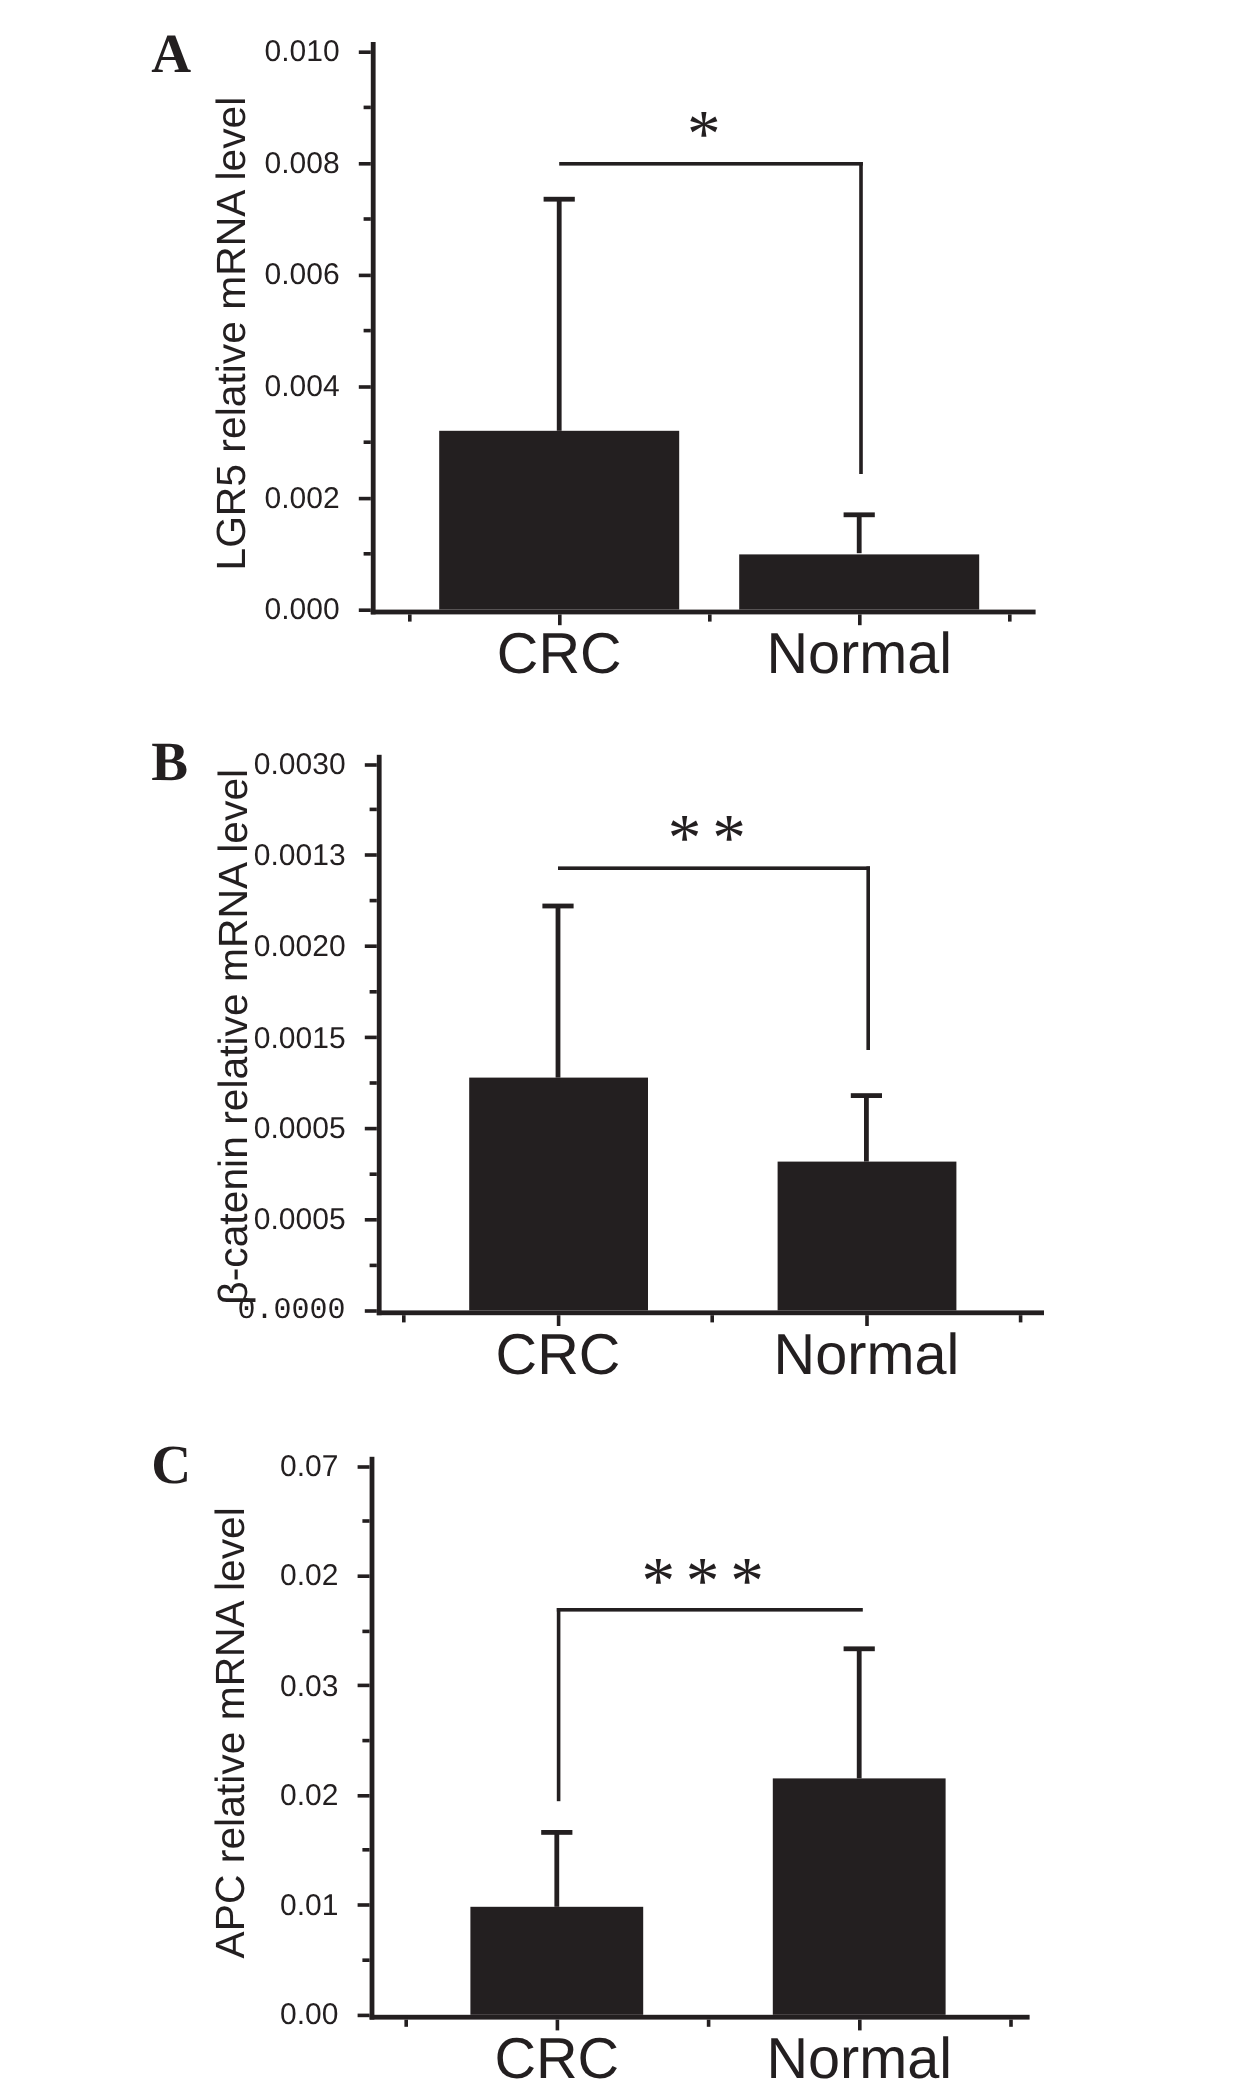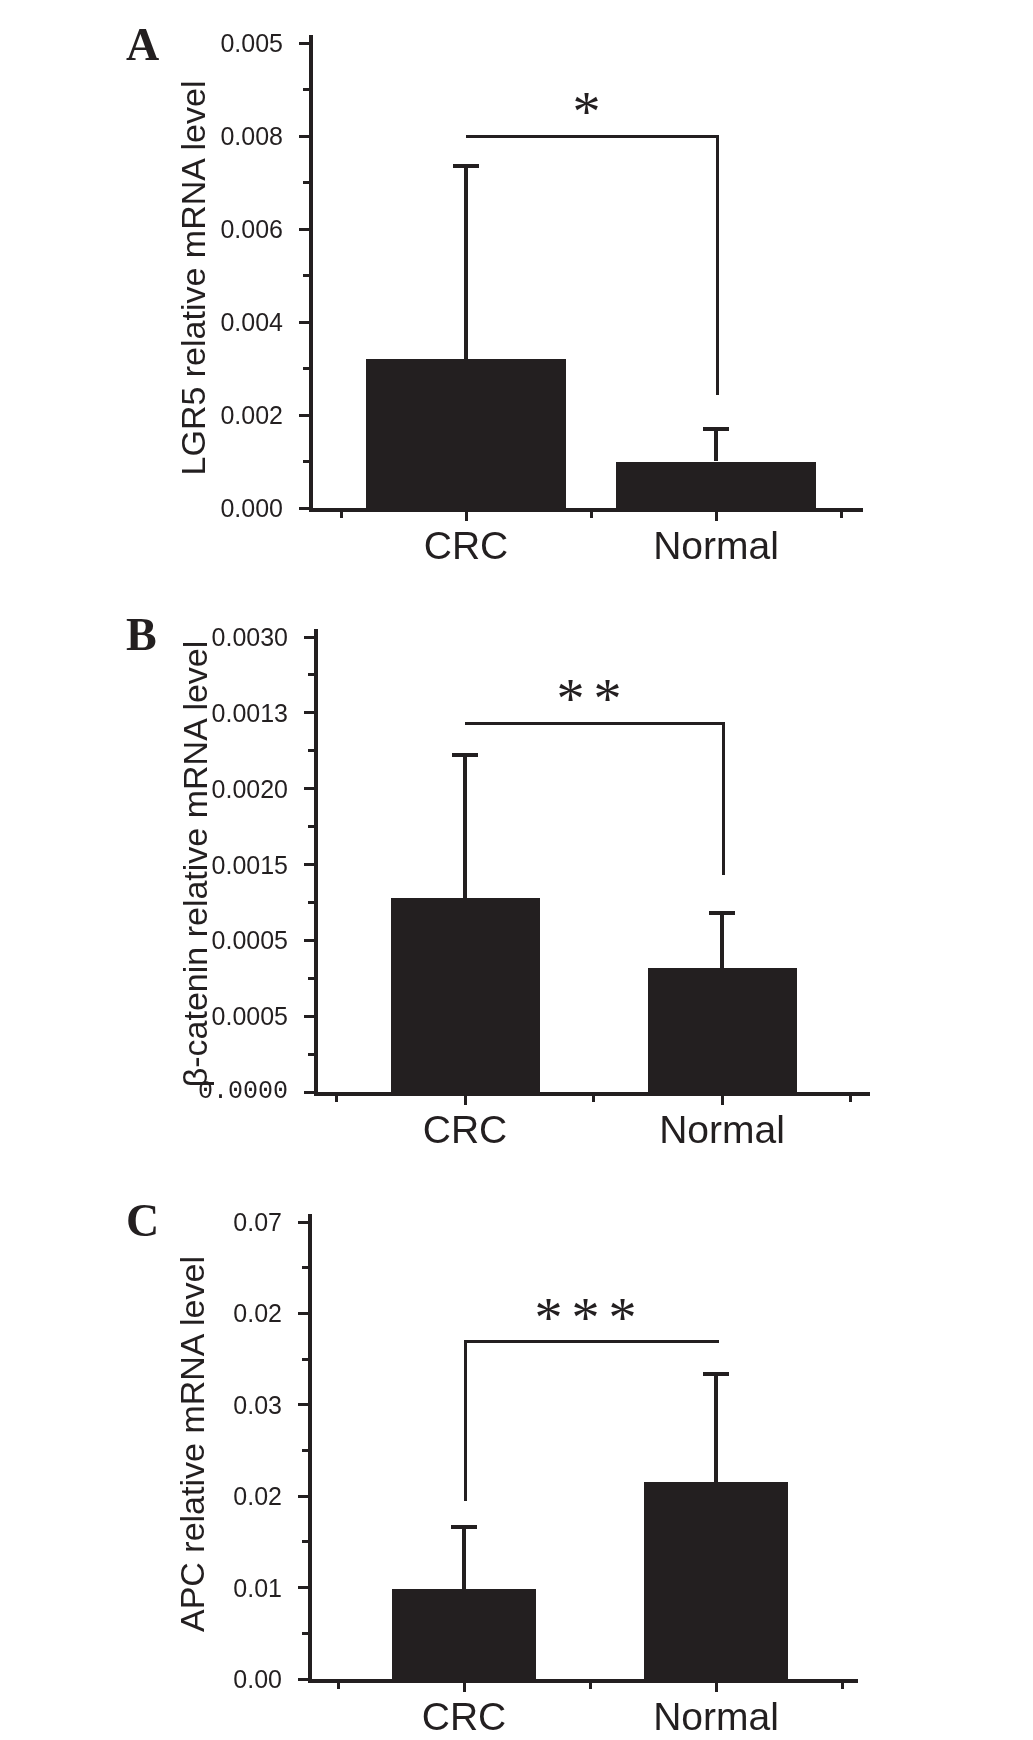--- a/index.html
+++ b/index.html
@@ -28,21 +28,21 @@
     white-space:nowrap;
   }
   .ytick-label{
     font-size:25px;
     line-height:28px;
     text-align:right;
     color:#231f20;
     white-space:nowrap;
   }
   .cat-label{
-    font-size:39px;
+    font-size:48px;
     line-height:44px;
     text-align:center;
     color:#231f20;
     white-space:nowrap;
   }
   .sig-label{
     font-family:"Liberation Serif","DejaVu Serif",serif;
     font-size:56px;
     line-height:56px;
     letter-spacing:9px;
@@ -69,21 +69,21 @@
     <div class="abs ink" style="left: 299px; top: 320.5px; width: 10px; height: 3px;"></div>
     <div class="abs ytick-label" style="left: 163px; top: 308px; width: 120px;">0.004</div>
     <div class="abs ink" style="left: 303px; top: 274px; width: 6px; height: 3px;"></div>
     <div class="abs ink" style="left: 299px; top: 227.5px; width: 10px; height: 3px;"></div>
     <div class="abs ytick-label" style="left: 163px; top: 215px; width: 120px;">0.006</div>
     <div class="abs ink" style="left: 303px; top: 181px; width: 6px; height: 3px;"></div>
     <div class="abs ink" style="left: 299px; top: 134.5px; width: 10px; height: 3px;"></div>
     <div class="abs ytick-label" style="left: 163px; top: 122px; width: 120px;">0.008</div>
     <div class="abs ink" style="left: 303px; top: 88px; width: 6px; height: 3px;"></div>
     <div class="abs ink" style="left: 299px; top: 41.5px; width: 10px; height: 3px;"></div>
-    <div class="abs ytick-label" style="left: 163px; top: 29px; width: 120px;">0.005</div>
+    <div class="abs ytick-label" style="left: 163px; top: 29px; width: 120px;">0.010</div>
     <div class="abs ink" style="left: 339.5px; top: 512px; width: 3px; height: 6px;"></div>
     <div class="abs ink" style="left: 589.5px; top: 512px; width: 3px; height: 6px;"></div>
     <div class="abs ink" style="left: 839.5px; top: 512px; width: 3px; height: 6px;"></div>
     <div class="abs ink" style="left: 464.5px; top: 512px; width: 3px; height: 9px;"></div>
     <div class="abs cat-label" style="left: 316px; top: 524px; width: 300px;">CRC</div>
     <div class="abs ink" style="left: 714.5px; top: 512px; width: 3px; height: 9px;"></div>
     <div class="abs cat-label" style="left: 566px; top: 524px; width: 300px;">Normal</div>
     <div class="abs" style="left: 366px; top: 359.2px; width: 200px; height: 148.8px; background: rgb(35, 31, 32);"></div>
     <div class="abs ink" style="left: 464px; top: 166.225px; width: 4px; height: 192.975px;"></div>
     <div class="abs ink" style="left: 453px; top: 164.225px; width: 26px; height: 4px;"></div>

